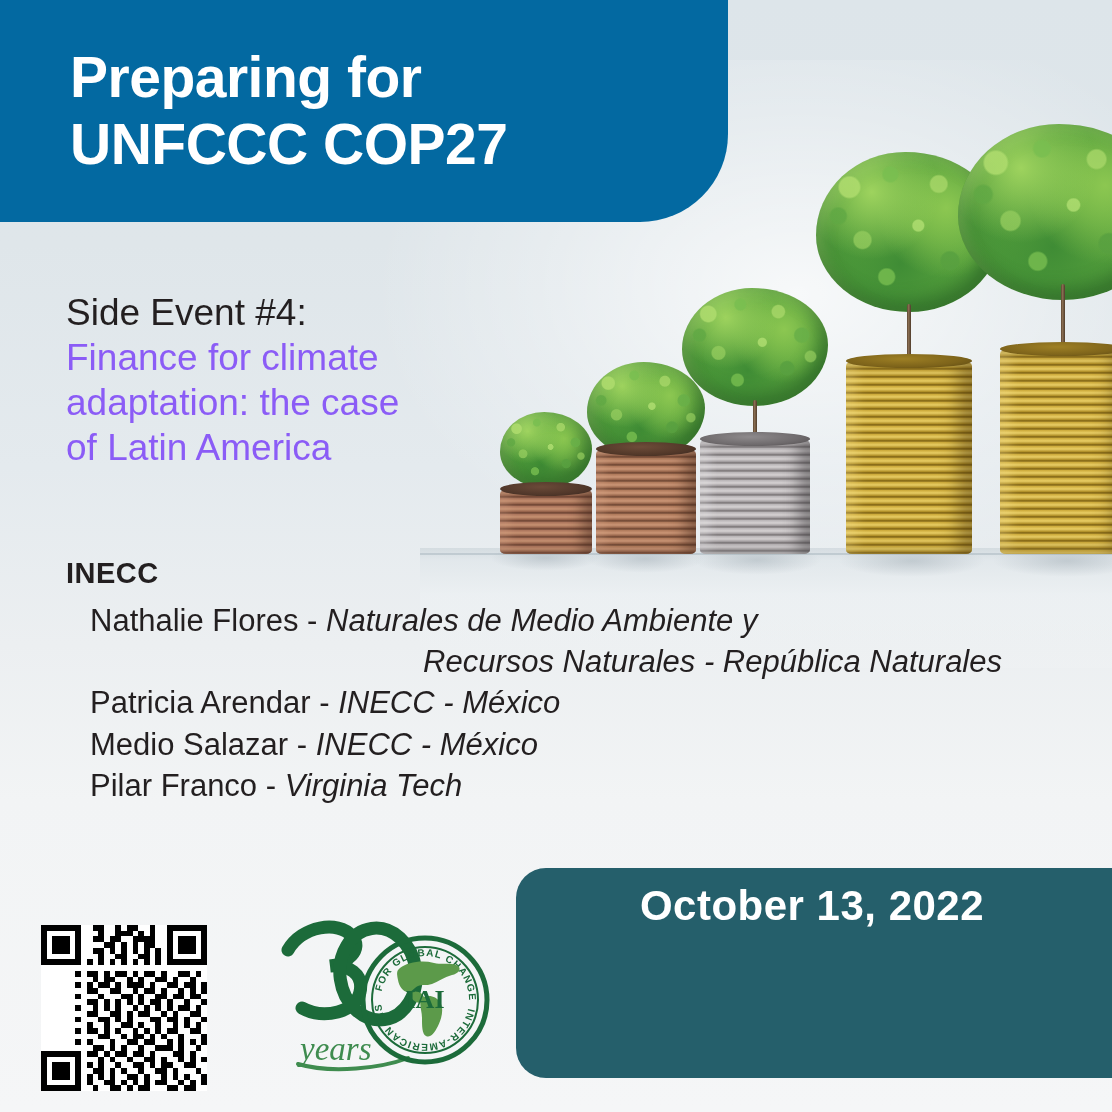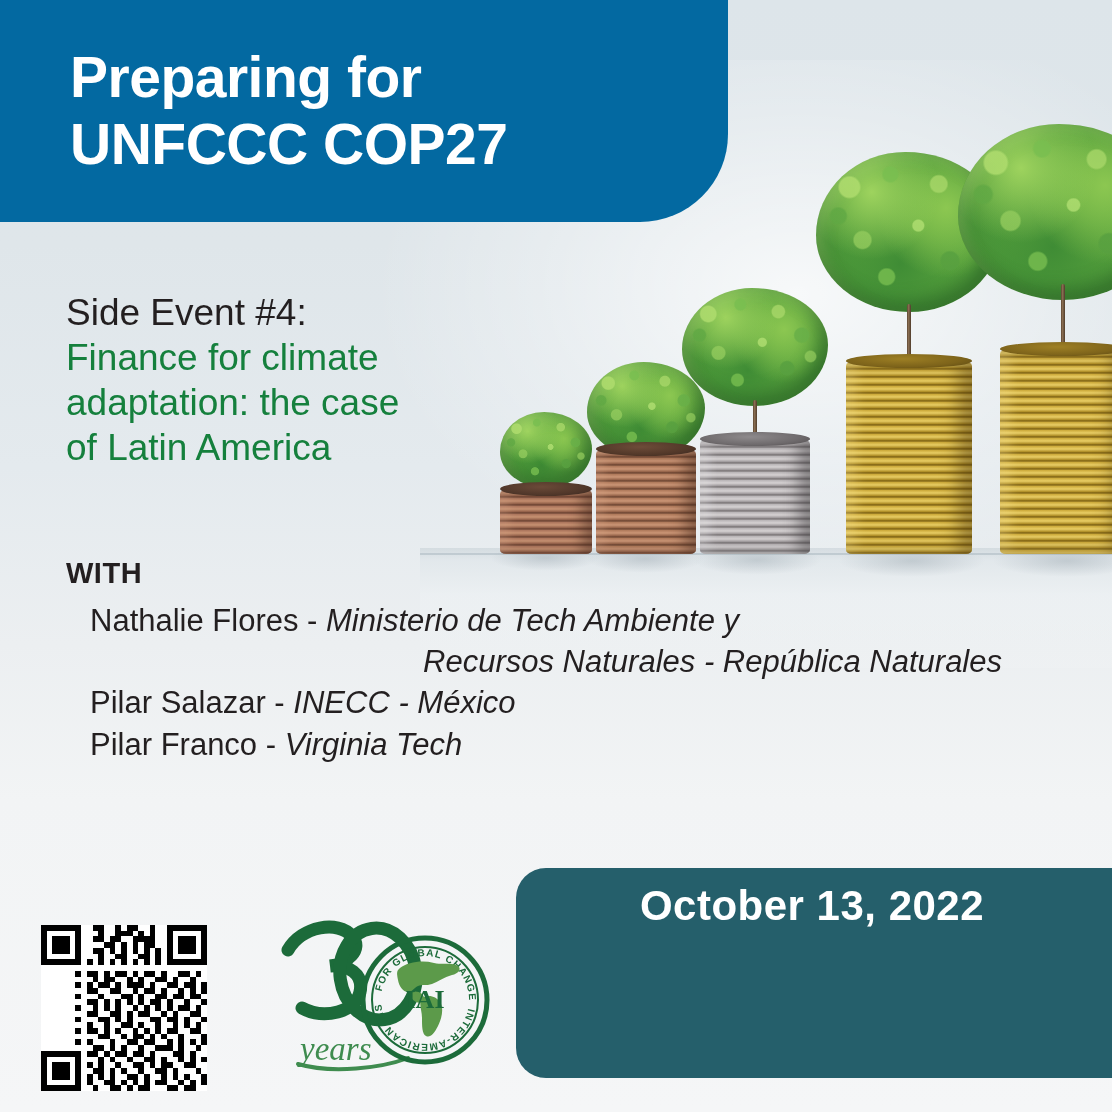--- a/index.html
+++ b/index.html
@@ -160,21 +160,21 @@
     margin: 0;
     font-size: 37px;
     font-weight: normal;
     color: #231f20;
     line-height: 1.22;
   }
   .event-title {
     margin: 0;
     font-size: 37px;
     font-weight: normal;
-    color: #15803d;
+    color: #8b5cf6;
     line-height: 1.22;
     white-space: pre-line;
   }
 
   
   .with-label {
     position: absolute;
     left: 66px;
     top: 557px;
     margin: 0;
@@ -339,28 +339,31 @@
 UNFCCC COP27</h1>
   </div>
 
   <div class="event-block">
     <p class="event-label">Side Event #4:</p>
     <p class="event-title">Finance for climate
 adaptation: the case
 of Latin America</p>
   </div>
 
-  <p class="with-label">WITH</p>
+  <p class="with-label">INECC</p>
   <ul class="speakers">
     <li class="speaker wrapped">
-      <span class="name">Nathalie Flores</span><span class="sep"> - </span><span class="org">Ministerio de Tech Ambiente y</span>
+      <span class="name">Nathalie Flores</span><span class="sep"> - </span><span class="org">Naturales de Medio Ambiente y</span>
       <span class="cont">Recursos Naturales - República Naturales</span>
     </li>
     <li class="speaker">
-      <span class="name">Pilar Salazar</span><span class="sep"> - </span><span class="org">INECC - México</span>
+      <span class="name">Patricia Arendar</span><span class="sep"> - </span><span class="org">INECC - México</span>
+    </li>
+    <li class="speaker">
+      <span class="name">Medio Salazar</span><span class="sep"> - </span><span class="org">INECC - México</span>
     </li>
     <li class="speaker">
       <span class="name">Pilar Franco</span><span class="sep"> - </span><span class="org">Virginia Tech</span>
     </li>
   </ul>
 
   <div class="qr">
     <svg width="166" height="166" viewBox="0 0 29 29" shape-rendering="crispEdges">
       <rect width="29" height="29" fill="#ffffff"></rect>
       <g fill="#000000">

